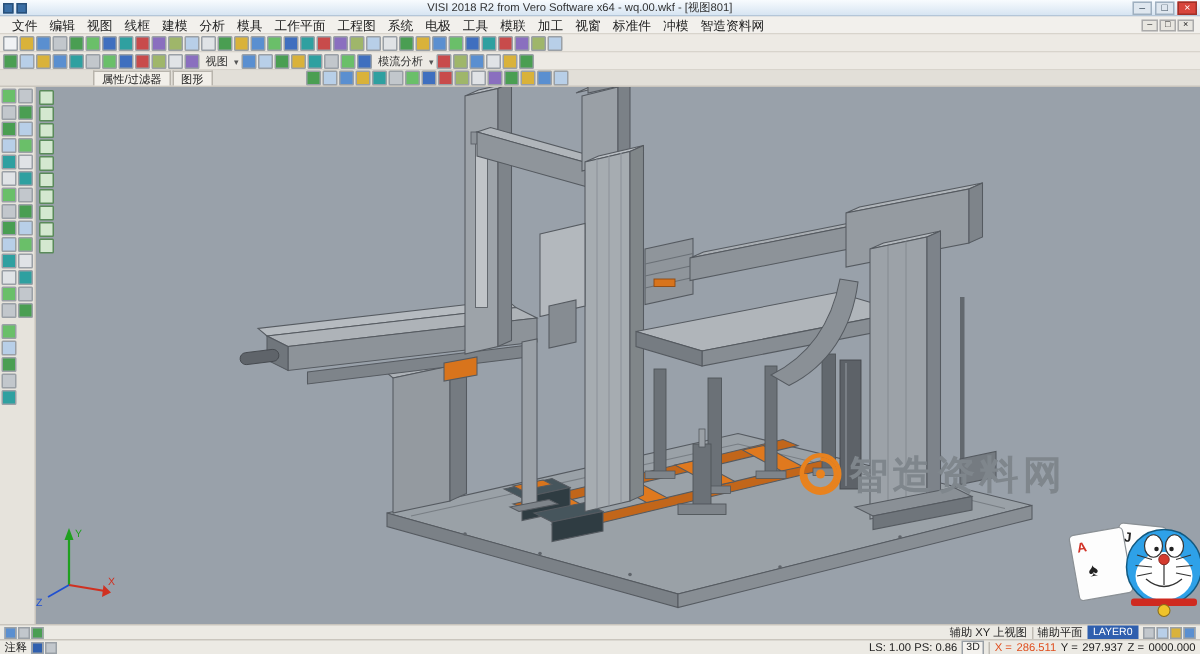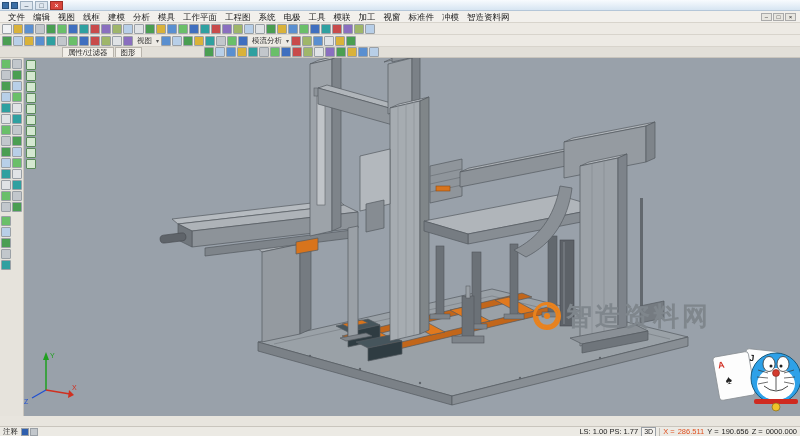--- a/index.html
+++ b/index.html
@@ -70,20 +70,21 @@
   .mode-box { border:1px solid #9aa0a6; padding:0 2px; background:#f4f2ee; line-height:8px; font-size:7px; }
 </style>
 </head>
 <body>
 
 <div class="app">
 
   <div class="titlebar">
     <span class="mini-ico"></span>
     <span class="mini-ico"></span>
+    <span class="title">VISI 2018 R2 from Vero Software x64 - wq.00.wkf - [视图801]</span>
     <span class="win-btn">–</span>
     <span class="win-btn">□</span>
     <span class="win-btn close">×</span>
   </div>
 
   <div class="menubar">
     <span class="menu-host">
 
     <span class="menu-item">文件</span>
         <span class="menu-item">编辑</span>
@@ -443,33 +444,53 @@
           <line x1="784" y1="373" x2="794" y2="370" stroke="#333" stroke-width="0.7"></line>
           <line x1="784" y1="378" x2="795" y2="377" stroke="#333" stroke-width="0.7"></line>
           <line x1="784" y1="382" x2="794" y2="384" stroke="#333" stroke-width="0.7"></line>
           <rect x="754" y="399" width="44" height="5" rx="2" fill="#cf2a20"></rect>
           <circle cx="776" cy="407" r="4" fill="#efc32a" stroke="#8a6d1a" stroke-width="0.7"></circle>
         </g>
       </g>
     </svg>
   </div>
 
+  <div class="status status-top">
+    <span class="igroup">
+
+    <span class="sicon" style="background: rgb(90, 143, 208);"></span>
+        <span class="sicon" style="background: rgb(194, 199, 204);"></span>
+        <span class="sicon" style="background: rgb(74, 158, 82);"></span>
+      </span>
+    <span class="spacer"></span>
+    <span>辅助 XY 上视图</span>
+    <span class="sep"></span>
+    <span>辅助平面</span>
+    <span class="layer-badge">LAYER0</span>
+    <span class="igroup">
+
+    <span class="sicon" style="background: rgb(194, 199, 204);"></span>
+        <span class="sicon" style="background: rgb(184, 207, 232);"></span>
+        <span class="sicon" style="background: rgb(217, 178, 58);"></span>
+        <span class="sicon" style="background: rgb(90, 143, 208);"></span>
+      </span>
+  </div>
 
   <div class="status status-bottom">
     <span>注释</span>
     <span class="igroup">
 
     <span class="sicon" style="background: rgb(47, 95, 174);"></span>
         <span class="sicon" style="background: rgb(194, 199, 204);"></span>
       </span>
     <span class="spacer"></span>
-    <span>LS: 1.00 PS: 1.77</span>
+    <span>LS: 1.00 PS: 0.86</span>
     <span class="mode-box">3D</span>
     <span class="sep"></span>
     <span class="coord x">X =</span>
     <span class="coord x">286.511</span>
     <span class="coord">Y =</span>
-    <span class="coord">190.656</span>
+    <span class="coord">297.937</span>
     <span class="coord">Z =</span>
     <span class="coord">0000.000</span>
   </div>
 
 </div>
 
 </body></html>

